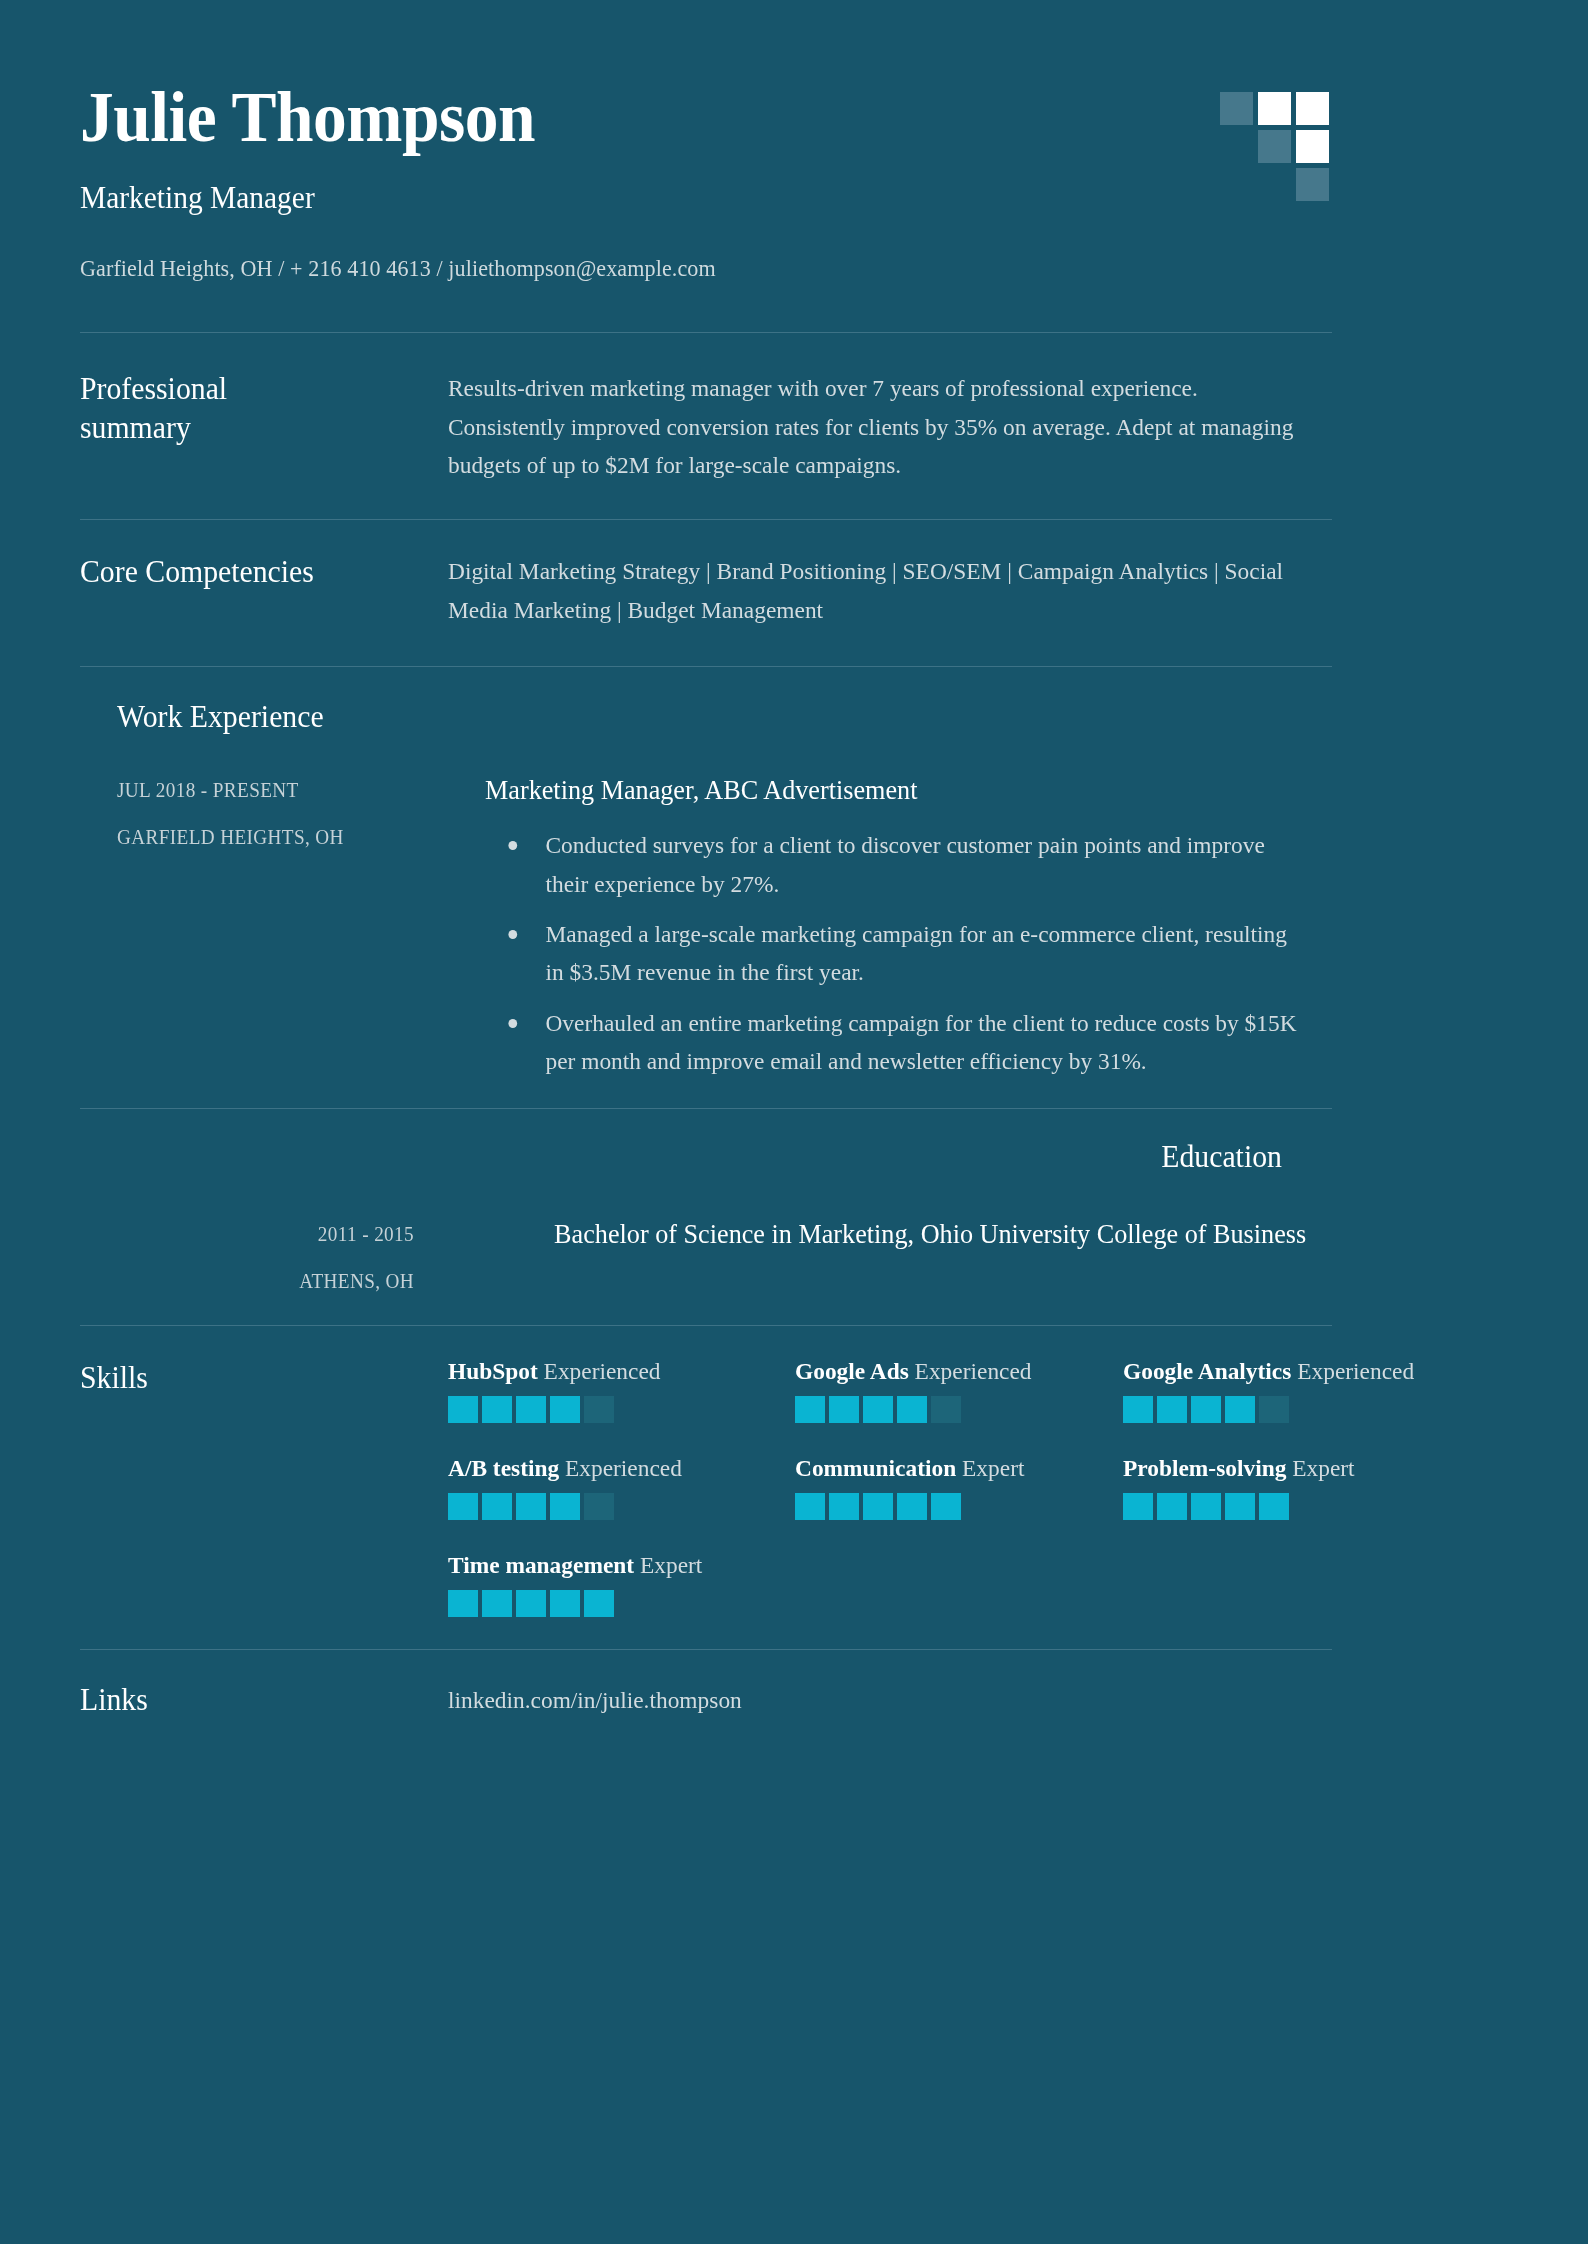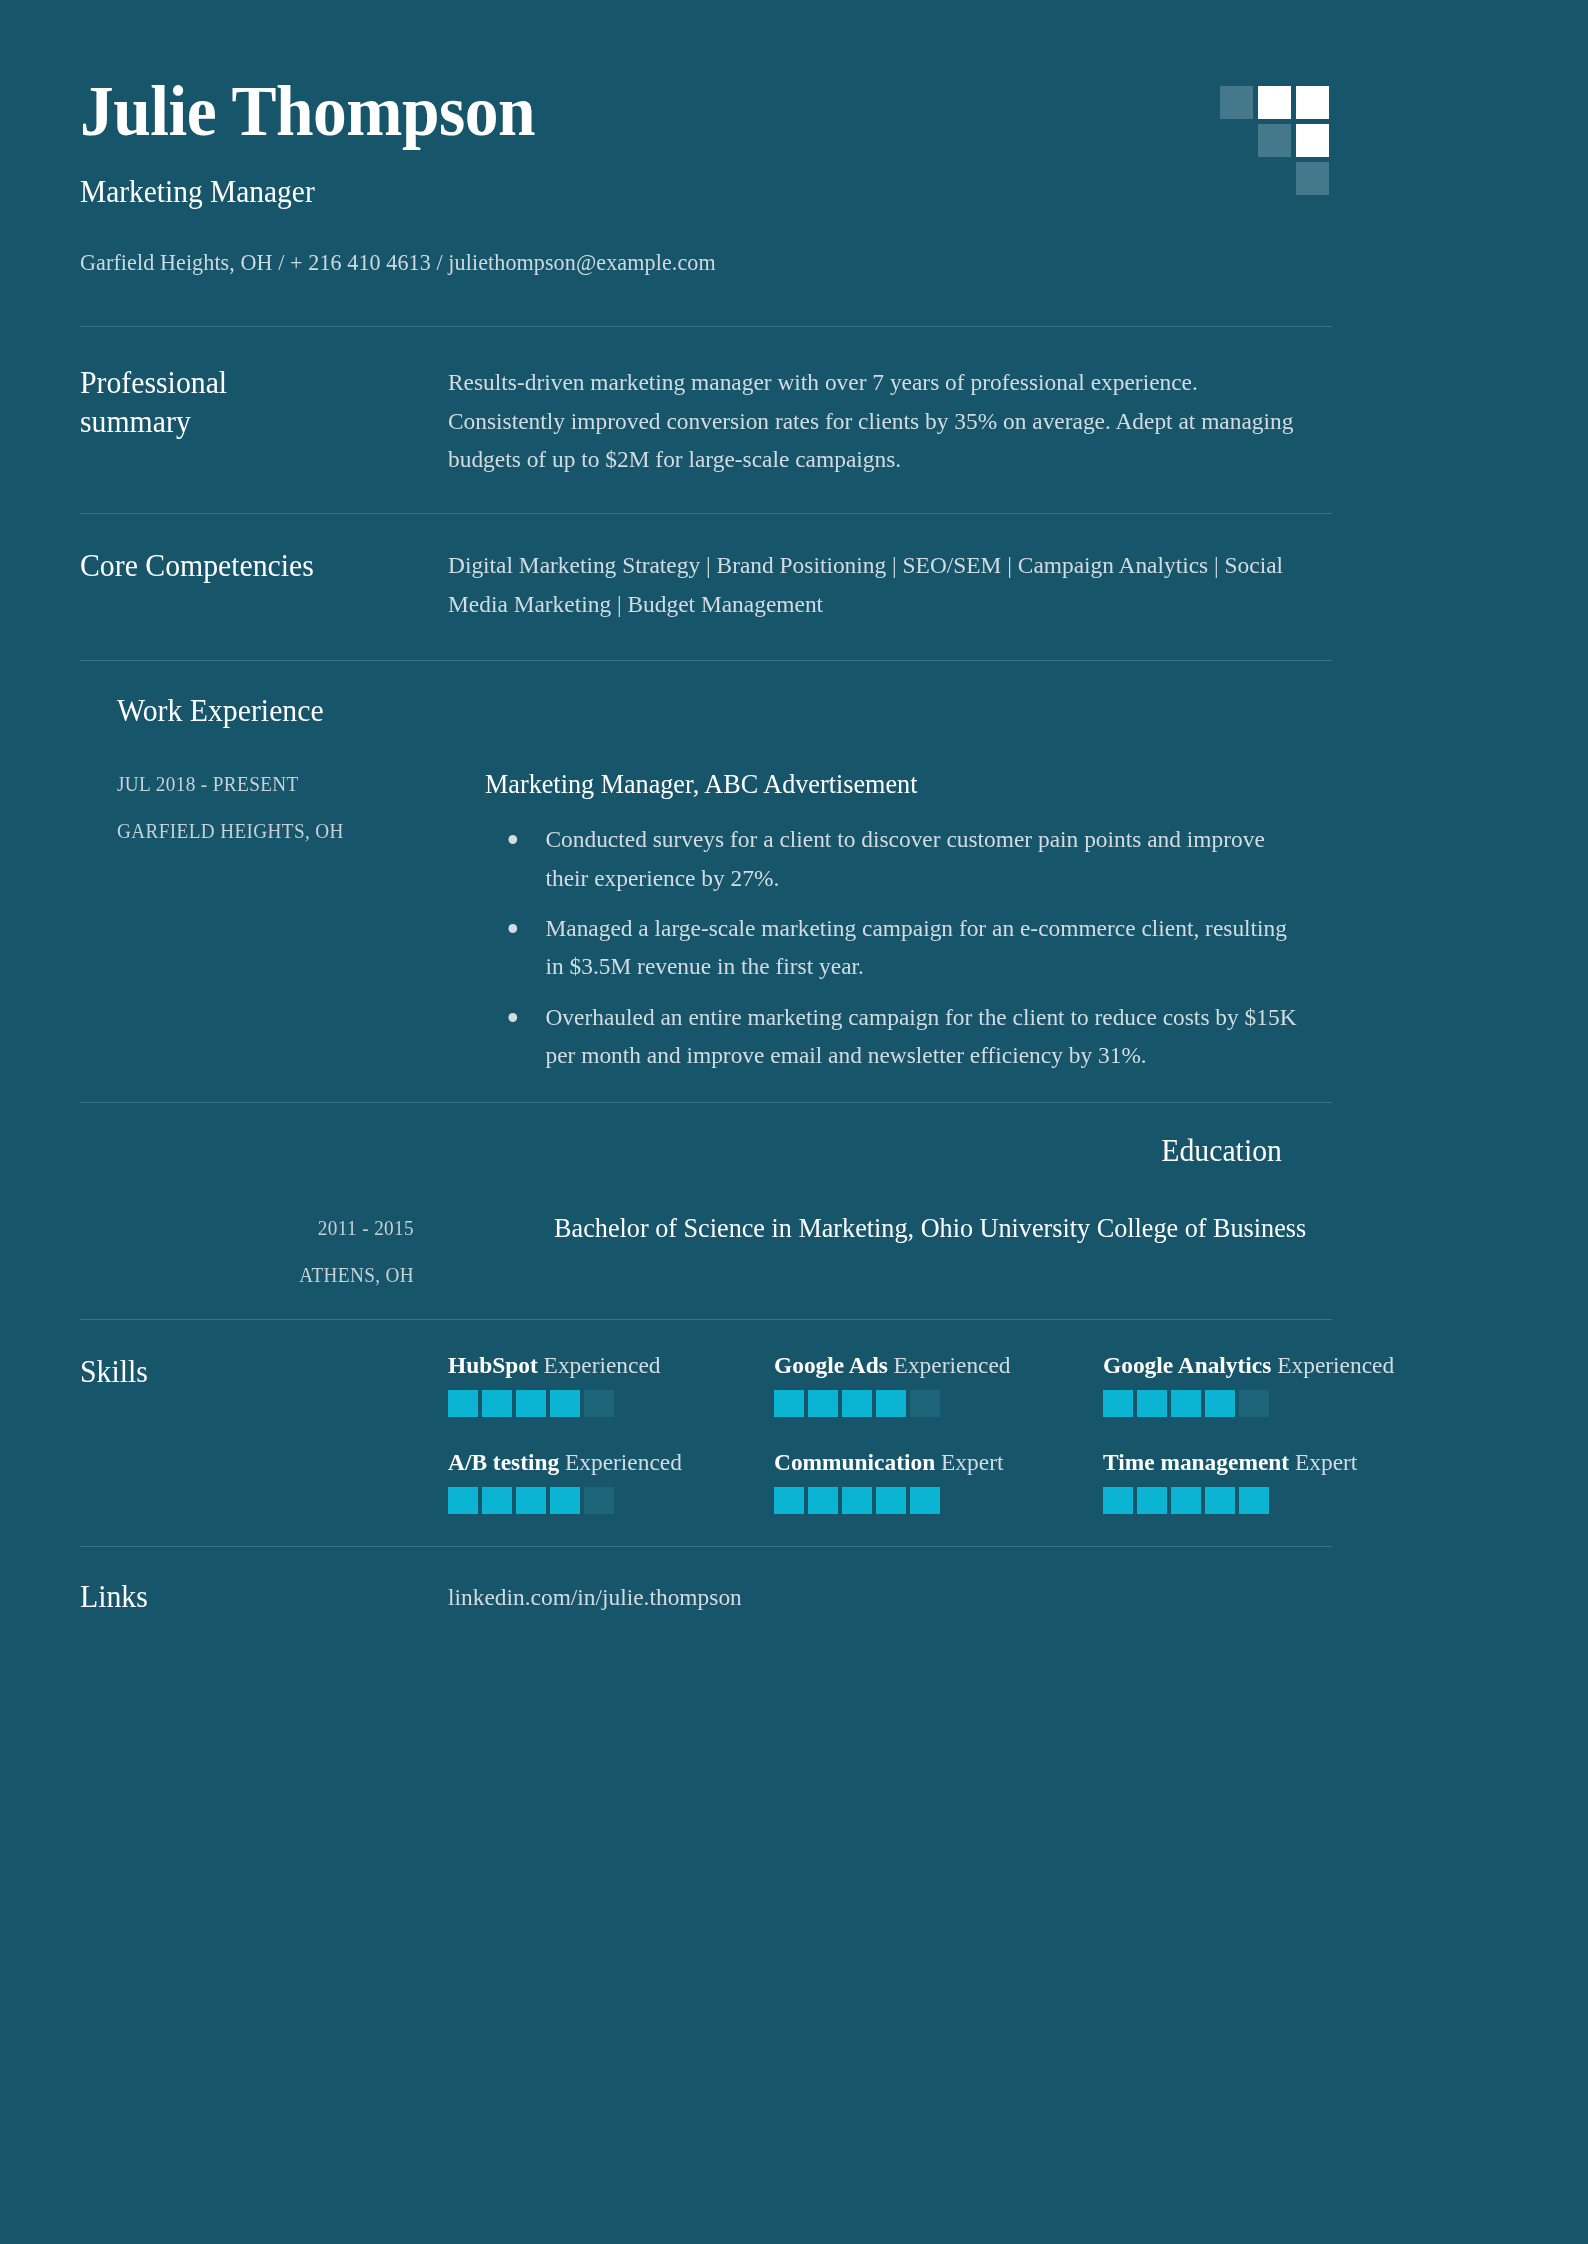--- a/index.html
+++ b/index.html
@@ -9,21 +9,21 @@
     height: 2244px;
     background: #17556b;
     font-family: "Liberation Serif", "DejaVu Serif", serif;
     color: #ffffff;
     overflow: hidden;
   }
 
   .page {
     width: 1412px;
     height: 2244px;
-    padding: 8px 80px;
+    padding: 14px 80px;
     position: relative;
   }
 
   
   .header {
     position: relative;
     padding-top: 66px;
   }
   .name {
     font-size: 71px;
@@ -357,20 +357,30 @@
             <div class="skill-label"><b>Communication</b><span> Expert</span></div>
             <div class="skill-bars">
               <div class="bar on"></div>
               <div class="bar on"></div>
               <div class="bar on"></div>
               <div class="bar on"></div>
               <div class="bar on"></div>
             </div>
           </div>
           <div class="skill">
+            <div class="skill-label"><b>Problem-solving</b><span> Expert</span></div>
+            <div class="skill-bars">
+              <div class="bar on"></div>
+              <div class="bar on"></div>
+              <div class="bar on"></div>
+              <div class="bar on"></div>
+              <div class="bar on"></div>
+            </div>
+          </div>
+          <div class="skill">
             <div class="skill-label"><b>Time management</b><span> Expert</span></div>
             <div class="skill-bars">
               <div class="bar on"></div>
               <div class="bar on"></div>
               <div class="bar on"></div>
               <div class="bar on"></div>
               <div class="bar on"></div>
             </div>
           </div>
         </div>

